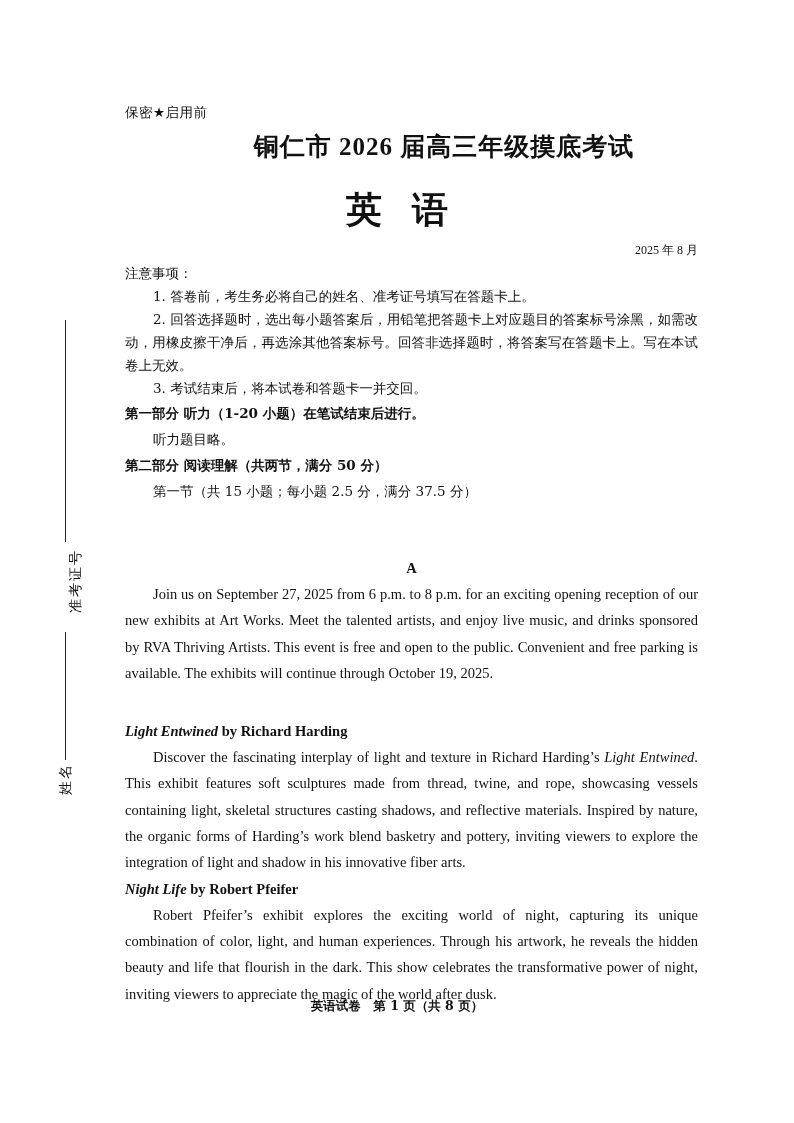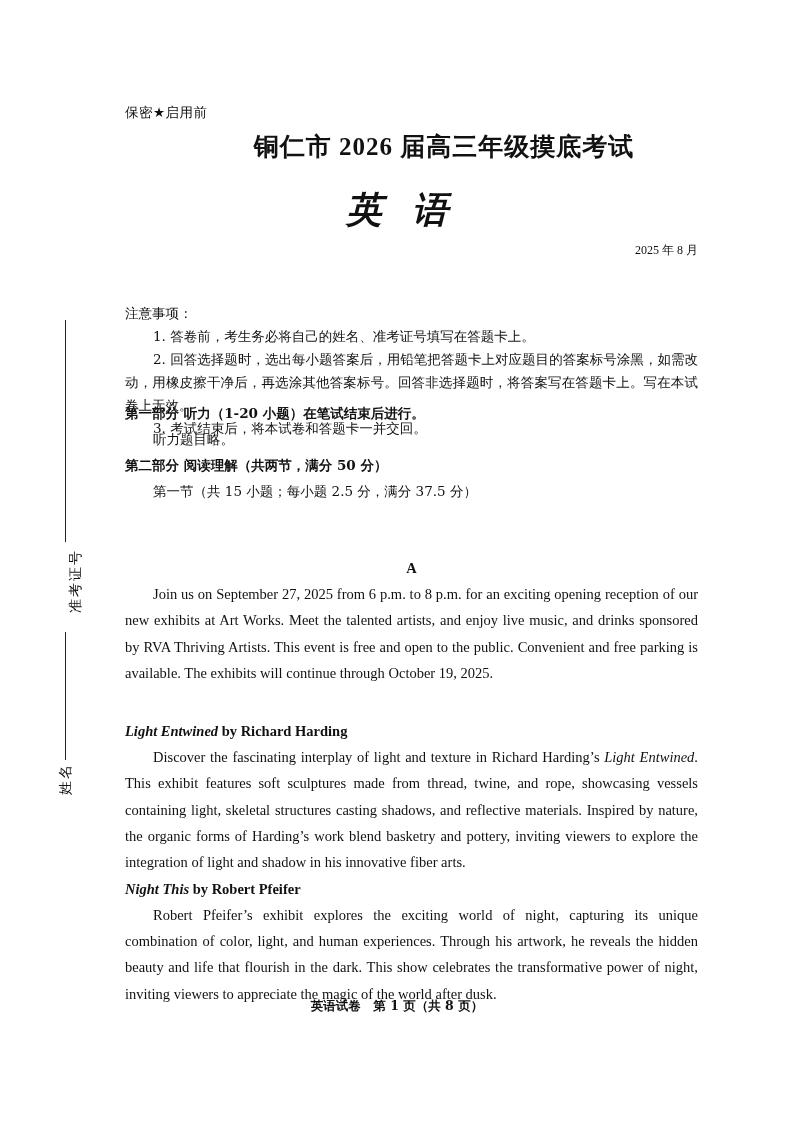--- a/index.html
+++ b/index.html
@@ -1,20 +1,20 @@
 <!DOCTYPE html>
 <html><head>
   <meta charset="utf-8">
   <style>
     html, body { margin: 0; padding: 0; background: #ffffff; }
     body { width: 794px; height: 1123px; position: relative; overflow: hidden; color: #111; font-family: "Liberation Serif", "DejaVu Serif", serif; }
     .abs { position: absolute; }
     .secret { left: 125px; top: 104px; font-family: "DejaVu Sans", sans-serif; font-size: 13.5px; letter-spacing: 0.5px; text-align: center; }
     .title { left: 0; width: 794px; top: 130px; text-align: center; font-size: 25px; font-weight: bold; letter-spacing: 1px; margin-left: 47px; }
-    .subject { left: 0; width: 794px; top: 186px; text-align: center; font-size: 36px; font-weight: bold; letter-spacing: 30px; text-indent: 30px; font-style: italic; }
+    .subject { left: 0; width: 794px; top: 186px; text-align: center; font-size: 36px; font-weight: bold; letter-spacing: 30px; text-indent: 30px; }
     .date { right: 96px; top: 242px; font-size: 12px; }
     .para { left: 125px; width: 573px; font-size: 14.5px; line-height: 26px; }
     .cn { font-family: "DejaVu Serif", serif; font-size: 13.5px; }
     .bold { font-weight: bold; }
     .indent { text-indent: 28px; }
     .justify { text-align: justify; text-align-last: left; }
     .body-en { font-size: 14.5px; line-height: 26.3px; text-align: justify; text-align-last: left; }
     .center { text-align: center; }
     .footer { left: 0; width: 794px; top: 998px; text-align: center; font-size: 12.5px; font-weight: bold; font-family: "DejaVu Serif", serif; }
     .bind-line { position: absolute; left: 65px; width: 1px; background: #222; }
@@ -27,38 +27,38 @@
 <div class="bind-line" style="top:320px; height:222px;"></div>
 <div class="vlabel" style="top:572px;">准考证号</div>
 <div class="bind-line" style="top:632px; height:128px;"></div>
 <div class="vlabel" style="top:770px; left:50px;">姓名</div>
 
 <div class="abs secret">保密★启用前</div>
 <div class="abs title">铜仁市 2026 届高三年级摸底考试</div>
 <div class="abs subject">英语</div>
 <div class="abs date">2025 年 8 月</div>
 
-<div class="abs para cn" style="top:262px; line-height:23px;margin-top:40px;">
+<div class="abs para cn" style="top:262px; line-height:23px;">
   <div>注意事项：</div>
   <div class="indent">1. 答卷前，考生务必将自己的姓名、准考证号填写在答题卡上。</div>
   <div class="indent justify">2. 回答选择题时，选出每小题答案后，用铅笔把答题卡上对应题目的答案标号涂黑，如需改动，用橡皮擦干净后，再选涂其他答案标号。回答非选择题时，将答案写在答题卡上。写在本试卷上无效。</div>
   <div class="indent">3. 考试结束后，将本试卷和答题卡一并交回。</div>
 </div>
 
 <div class="abs para cn" style="top:400px; line-height:26px;">
   <div class="bold">第一部分  听力（1-20 小题）在笔试结束后进行。</div>
   <div class="indent">听力题目略。</div>
   <div class="bold">第二部分  阅读理解（共两节，满分 50 分）</div>
   <div class="indent">第一节（共 15 小题；每小题 2.5 分，满分 37.5 分）</div>
 </div>
 
 <div class="abs para" style="top:557px;">
   <div class="center bold" style="line-height:22px; margin-bottom:2px;">A</div>
   <div class="indent body-en">Join us on September 27, 2025 from 6 p.m. to 8 p.m. for an exciting opening reception of our new exhibits at Art Works. Meet the talented artists, and enjoy live music, and drinks sponsored by RVA Thriving Artists. This event is free and open to the public. Convenient and free parking is available. The exhibits will continue through October 19, 2025.</div>
 
   <div class="bold" style="line-height:26px;margin-top:32px;"><i class="ital">Light Entwined</i><span> by Richard Harding</span></div>
   <div class="indent body-en"><span>Discover the fascinating interplay of light and texture in Richard Harding’s </span><i class="ital">Light Entwined</i><span>. This exhibit features soft sculptures made from thread, twine, and rope, showcasing vessels containing light, skeletal structures casting shadows, and reflective materials. Inspired by nature, the organic forms of Harding’s work blend basketry and pottery, inviting viewers to explore the integration of light and shadow in his innovative fiber arts.</span></div>
 
-  <div class="bold" style="line-height:26px;"><i class="ital">Night This</i><span> by Robert Pfeifer</span></div>
+  <div class="bold" style="line-height:26px;"><i class="ital">Night Life</i><span> by Robert Pfeifer</span></div>
   <div class="indent body-en">Robert Pfeifer’s exhibit explores the exciting world of night, capturing its unique combination of color, light, and human experiences. Through his artwork, he reveals the hidden beauty and life that flourish in the dark. This show celebrates the transformative power of night, inviting viewers to appreciate the magic of the world after dusk.</div>
 </div>
 
 <div class="abs footer">英语试卷　第 1 页（共 8 页）</div>
 
 </body></html>

